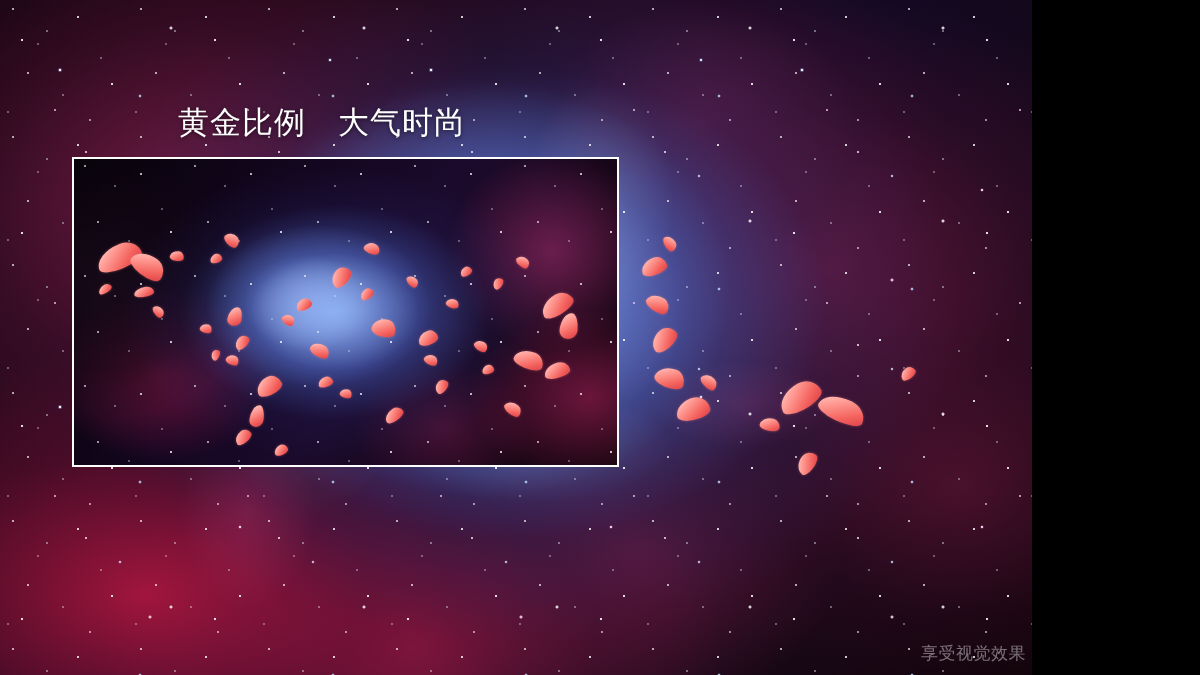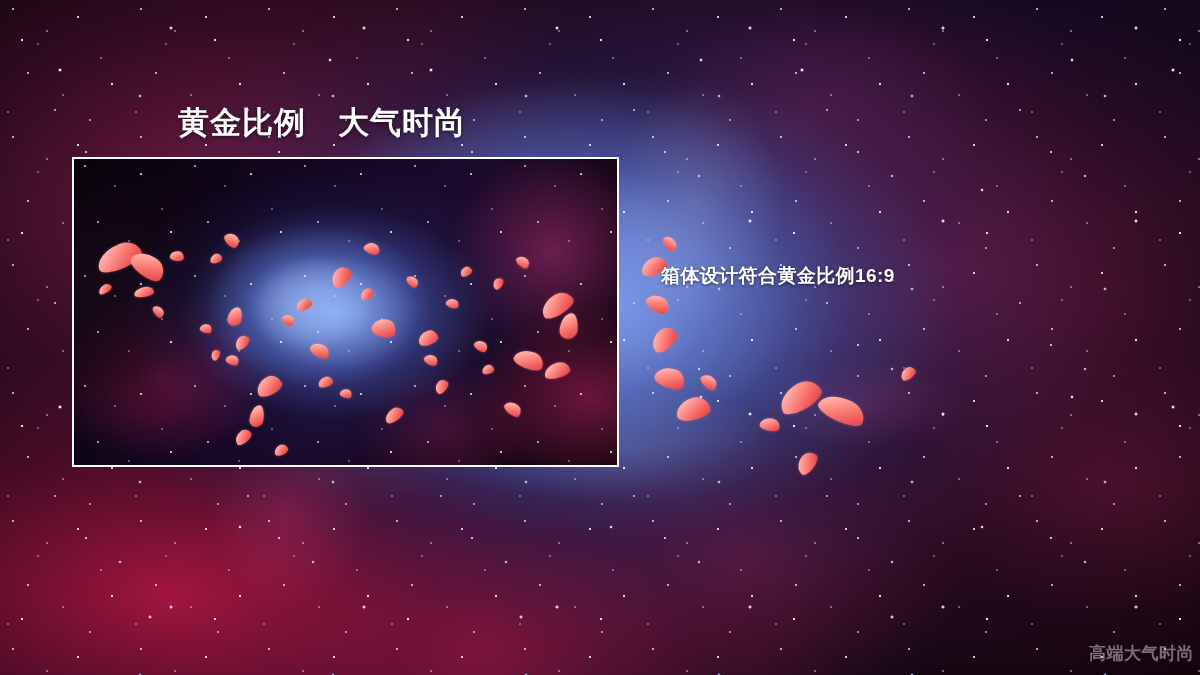--- a/index.html
+++ b/index.html
@@ -6,25 +6,24 @@
     margin: 0;
     padding: 0;
     background: #000;
   }
   body {
     font-family: "Liberation Sans", "DejaVu Sans", sans-serif;
   }
 
   #slide {
     position: relative;
-    width: 1200px;
+    width: 1032px;
     height: 675px;
     overflow: hidden;
     background: #0f172a;
-    font-weight: bold;
   }
 
   
   .nebula-layer {
     position: absolute;
     inset: 0;
     pointer-events: none;
   }
 
   .neb-base {
@@ -245,18 +244,17 @@
     <div class="petal" style="left:470px;top:204px;width:26px;height:15px;transform:rotate(-14deg);"></div>
     <div class="petal" style="left:430px;top:244px;width:18px;height:12px;transform:rotate(40deg);"></div>
     <div class="petal" style="left:418px;top:120px;width:12px;height:9px;transform:rotate(-52deg);"></div>
     <div class="petal" style="left:266px;top:230px;width:12px;height:9px;transform:rotate(18deg);"></div>
     <div class="petal" style="left:200px;top:286px;width:14px;height:10px;transform:rotate(-22deg);"></div>
   </div>
 
   <div id="title">黄金比例　大气时尚</div>
 
   <div id="body-text">
-    <div>箱体设计符合黄金比例16:9</div>
   </div>
 
-  <div id="watermark">高端大气时尚</div>
+  <div id="watermark">享受视觉效果</div>
 
 </div>
 
 </body></html>

